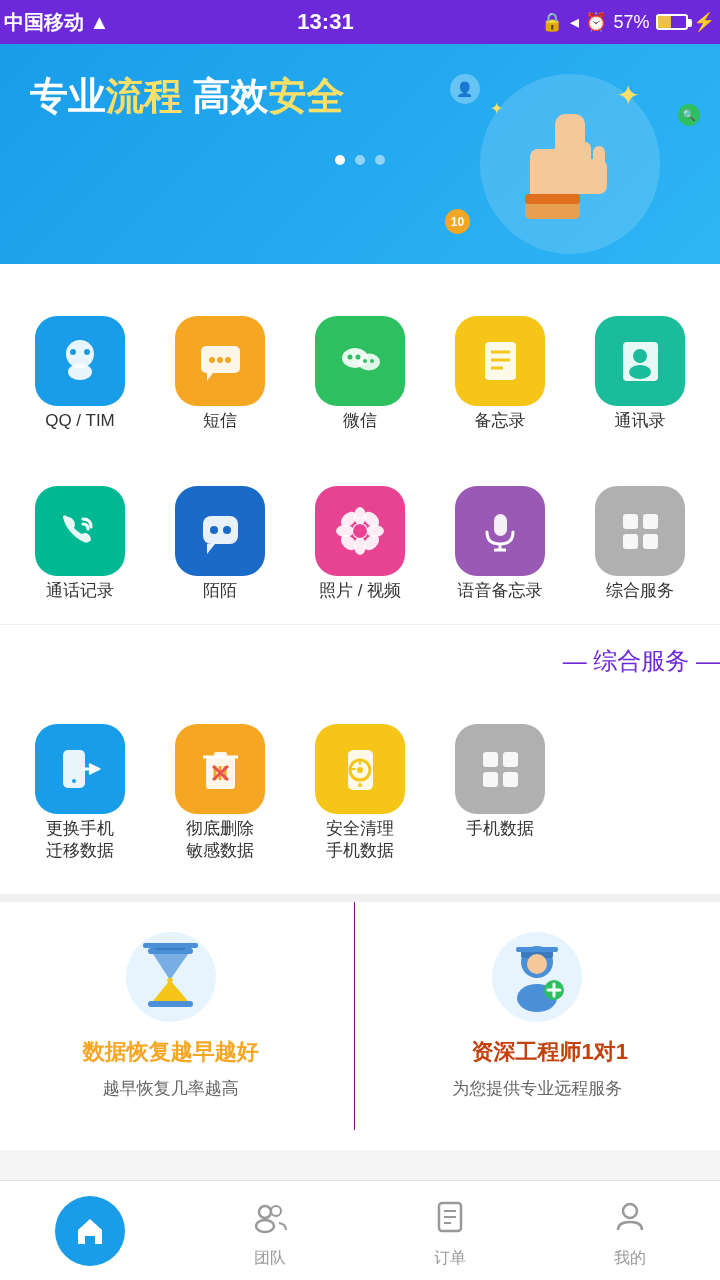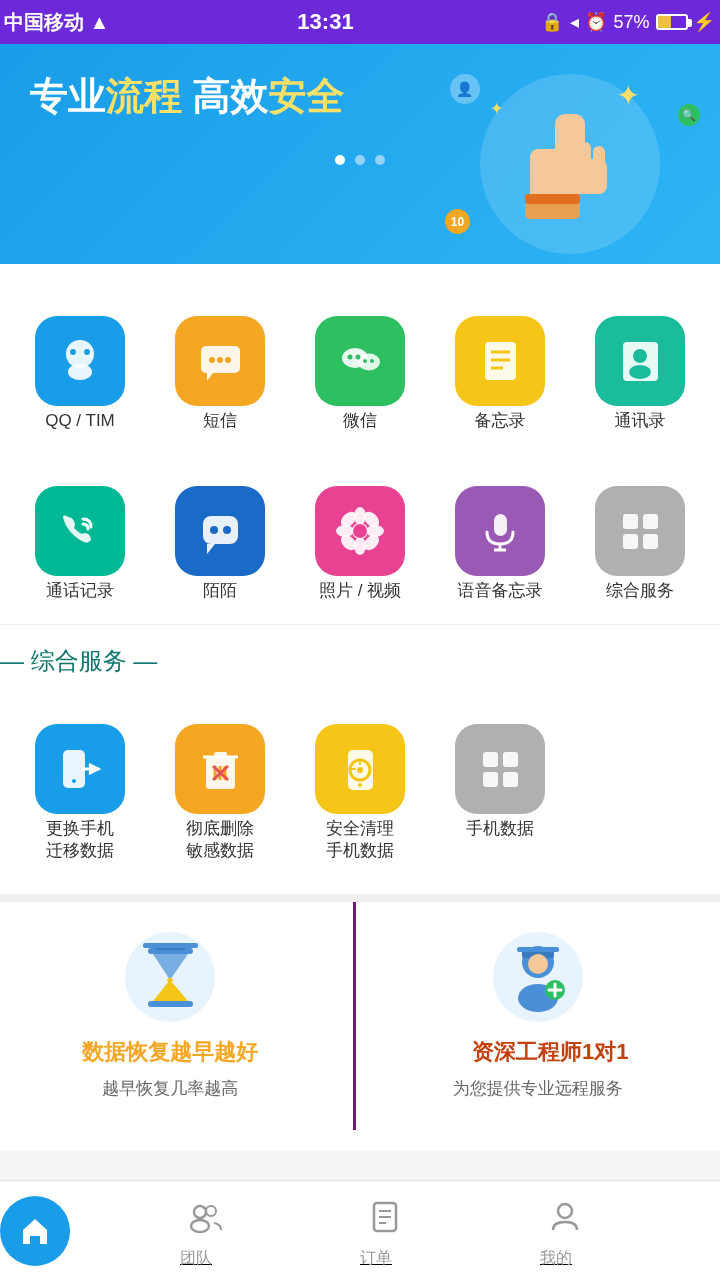--- a/index.html
+++ b/index.html
@@ -183,45 +183,45 @@
     .bg-green { background: #2ec060; }
     .bg-yellow { background: #f5c518; }
     .bg-teal { background: #00b894; }
     .bg-darkblue { background: #1a6ac7; }
     .bg-pink { background: #e84393; }
     .bg-purple { background: #9b59b6; }
     .bg-gray { background: #b0b0b0; }
 
     
     .section-header {
-      text-align: left;
+      text-align: right;
       padding: 20px 0 15px;
       font-size: 24px;
-      color: #0f766e;
+      color: #6d28d9;
       font-weight: 500;
       border-top: 1px solid #f0f0f0;
     }
 
     
     .info-cards {
       display: flex;
       border-top: 8px solid #f0f0f0;
       margin-top: 10px;
     }
     .info-card {
       flex: 1;
       padding: 30px 20px;
       text-align: center;
       display: flex;
       flex-direction: column;
       align-items: center;
       gap: 10px;
     }
     .info-card:first-child {
-      border-right: 3px solid #701a75;
+      border-right: 1px solid #701a75;
       padding-left: 8px;
     }
     .info-card-icon {
       width: 90px;
       height: 90px;
       border-radius: 50%;
       background: #e8f4fd;
       display: flex;
       align-items: center;
       justify-content: center;
@@ -247,24 +247,24 @@
       width: 720px;
       background: white;
       border-top: 1px solid #e0e0e0;
       display: flex;
       height: 100px;
     }
     .nav-item {
       flex: 1;
       display: flex;
       flex-direction: column;
+      align-items: center;
       justify-content: center;
       gap: 6px;
       cursor: pointer;
-      text-decoration: underline;
     }
     .nav-icon {
       width: 50px;
       height: 50px;
       display: flex;
       align-items: center;
       justify-content: center;
       font-size: 30px;
       color: #999;
     }

